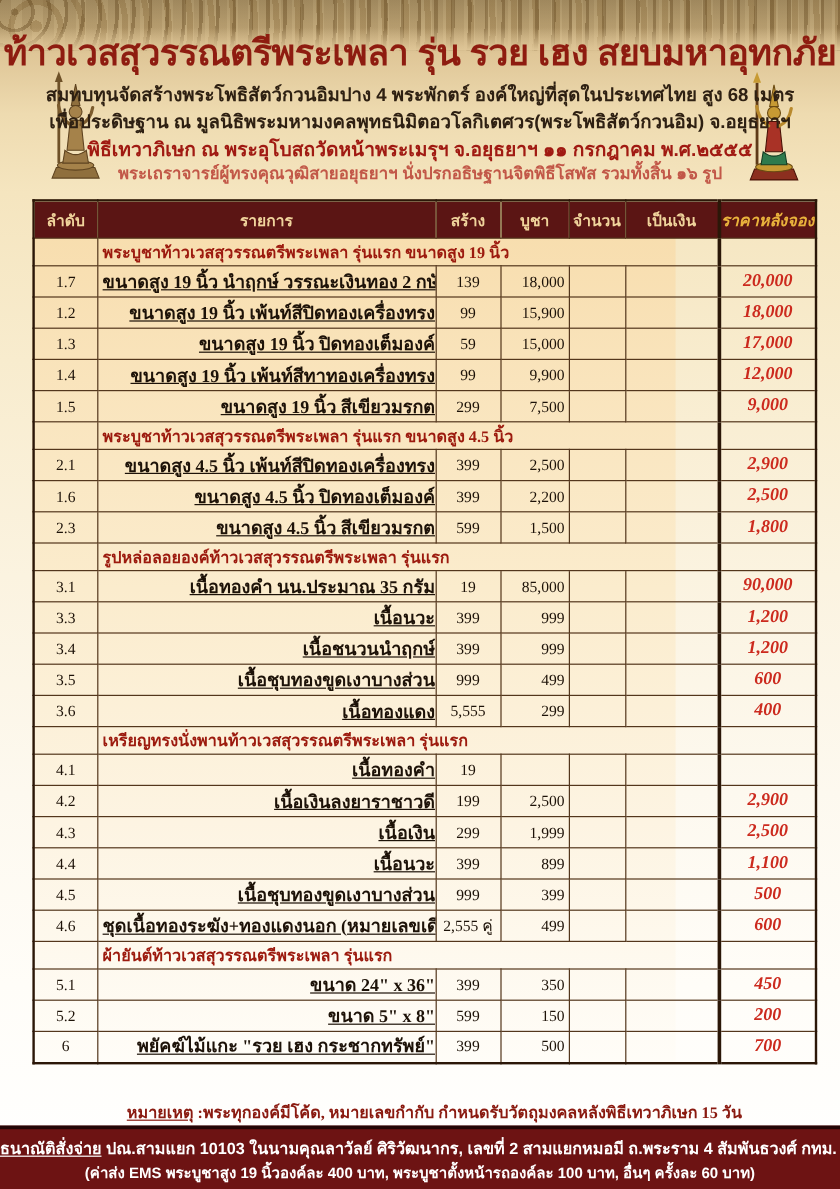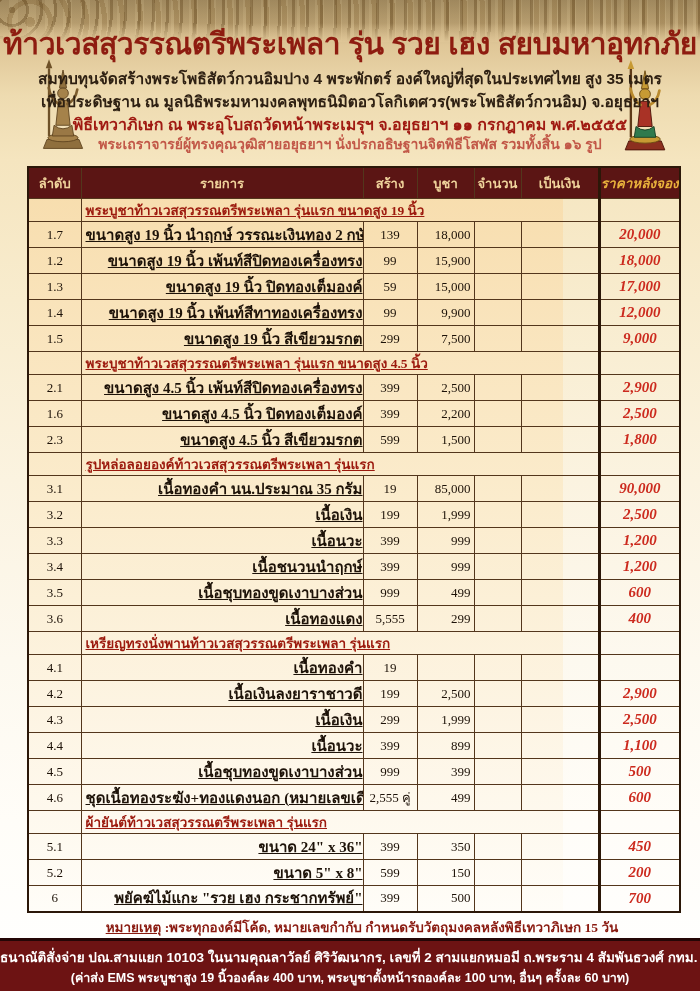--- a/index.html
+++ b/index.html
@@ -35,36 +35,36 @@
   table.price{border-collapse:collapse; table-layout:fixed; width:652px;}
   table.price{border:2px solid #2b1708;}
   .price th,.price td{border:1px solid #53361c; overflow:hidden; white-space:nowrap; padding:0;}
   .price th{height:30px; background:#5b1514; color:#f0d49c; font-size:13px; font-weight:bold;}
   .price th.c-after{color:#e9b23c; font-style:italic; font-family:"Liberation Serif","DejaVu Serif",serif; font-size:13.5px;margin-left:11px;}
   .price th.c-after, .price td.c-after{border-left:3px solid #2b1708;}
   tr.item{height:26px;} tr.sec{height:23px;}
   td{font-family:"Liberation Serif","DejaVu Serif",serif; color:#1d1208; font-size:13px;}
   td.c-no{text-align:center;}
   td.c-name{font-weight:bold; font-size:15px; padding-left:4px; text-align:right;text-decoration:underline;}
-  td.c-sec{color:#9c1a0e; font-weight:bold; font-size:13.5px; padding-left:4px; text-align:left;text-decoration:underline;}
+  td.c-sec{color:#9c1a0e; font-weight:bold; font-size:13.5px; padding-left:4px; text-align:left;}
   td.c-made{text-align:center;}
   td.c-price{text-align:right; padding-right:3px;}
   td.c-after{text-align:center; color:#cc2a1e; font-style:italic; font-weight:bold; font-size:15px;}
   .note{
     position:absolute; left:12px; top:916px; width:700px; text-align:center;
     color:#8a1a10; font-family:"Liberation Serif","DejaVu Serif",serif;
     font-weight:bold; font-size:13.5px;
   }
   .note .lbl{text-decoration:underline;}
   .footer{
     position:absolute; left:0; bottom:0; width:700px; height:50px;
     background:#6d1313; border-top:3px solid #240606; color:#ffffff; text-align:center;
   }
   .footer .l1{margin-top:5px; font-size:13.5px; font-weight:bold; white-space:nowrap;}
-  .footer .l1 .lbl{}
+  .footer .l1 .lbl{text-decoration:underline;}
   .footer .l2{margin-top:0; font-size:12.5px; font-weight:bold; white-space:nowrap;}
 </style>
 </head>
 <body>
 
 <div class="page">
 
   <div class="top-band"></div>
 
   <svg class="deity left" width="54" height="98" viewBox="0 0 60 110">
@@ -87,21 +87,21 @@
     <ellipse cx="30" cy="94" rx="17" ry="4.5" fill="#c79a33" stroke="#6b4a12" stroke-width="1"></ellipse>
     <path d="M20 80 Q30 88 40 80 L42 92 L18 92 Z" fill="#2f7a4d" stroke="#143d24" stroke-width="1"></path>
     <path d="M25 52 L35 52 L38 80 L22 80 Z" fill="#a93226" stroke="#4a1207" stroke-width="1"></path>
     <path d="M25 56 Q16 50 14 38" fill="none" stroke="#b98a2e" stroke-width="3" stroke-linecap="round"></path>
     <path d="M35 56 Q44 52 46 40" fill="none" stroke="#b98a2e" stroke-width="3" stroke-linecap="round"></path>
     <circle cx="30" cy="44" r="6" fill="#c79a33" stroke="#6b4a12" stroke-width="1"></circle>
     <path d="M30 18 L34 38 L26 38 Z" fill="#c79a33" stroke="#6b4a12" stroke-width="1"></path>
   </svg>
 
   <div class="hdr title">ท้าวเวสสุวรรณตรีพระเพลา รุ่น รวย เฮง สยบมหาอุทกภัย</div>
-  <div class="hdr sub sub1">สมทบทุนจัดสร้างพระโพธิสัตว์กวนอิมปาง 4 พระพักตร์ องค์ใหญ่ที่สุดในประเทศไทย สูง 35 เมตร</div>
+  <div class="hdr sub sub1">สมทบทุนจัดสร้างพระโพธิสัตว์กวนอิมปาง 4 พระพักตร์ องค์ใหญ่ที่สุดในประเทศไทย สูง 68 เมตร</div>
   <div class="hdr sub sub2">เพื่อประดิษฐาน ณ มูลนิธิพระมหามงคลพุทธนิมิตอวโลกิเตศวร(พระโพธิสัตว์กวนอิม) จ.อยุธยาฯ</div>
   <div class="hdr red1">พิธีเทวาภิเษก ณ พระอุโบสถวัดหน้าพระเมรุฯ จ.อยุธยาฯ ๑๑ กรกฎาคม พ.ศ.๒๕๕๕</div>
   <div class="hdr red2">พระเถราจารย์ผู้ทรงคุณวุฒิสายอยุธยาฯ นั่งปรกอธิษฐานจิตพิธีโสฬส รวมทั้งสิ้น ๑๖ รูป</div>
 
   <div class="sheet">
     <table class="price">
       <colgroup>
         <col style="width:53px">
           <col style="width:282px">
           <col style="width:54px">
@@ -212,29 +212,20 @@
           <tr class="item">
             <td class="c-no">3.1</td>
             <td class="c-name">เนื้อทองคำ นน.ประมาณ 35 กรัม</td>
             <td class="c-made">19</td>
             <td class="c-price">85,000</td>
             <td class="c-qty"></td>
             <td class="c-amt"></td>
             <td class="c-after">90,000</td>
           </tr>
           <tr class="item">
-            <td class="c-no">3.2</td>
-            <td class="c-name">เนื้อเงิน</td>
-            <td class="c-made">199</td>
-            <td class="c-price">1,999</td>
-            <td class="c-qty"></td>
-            <td class="c-amt"></td>
-            <td class="c-after">2,500</td>
-          </tr>
-          <tr class="item">
             <td class="c-no">3.3</td>
             <td class="c-name">เนื้อนวะ</td>
             <td class="c-made">399</td>
             <td class="c-price">999</td>
             <td class="c-qty"></td>
             <td class="c-amt"></td>
             <td class="c-after">1,200</td>
           </tr>
           <tr class="item">
             <td class="c-no">3.4</td>

